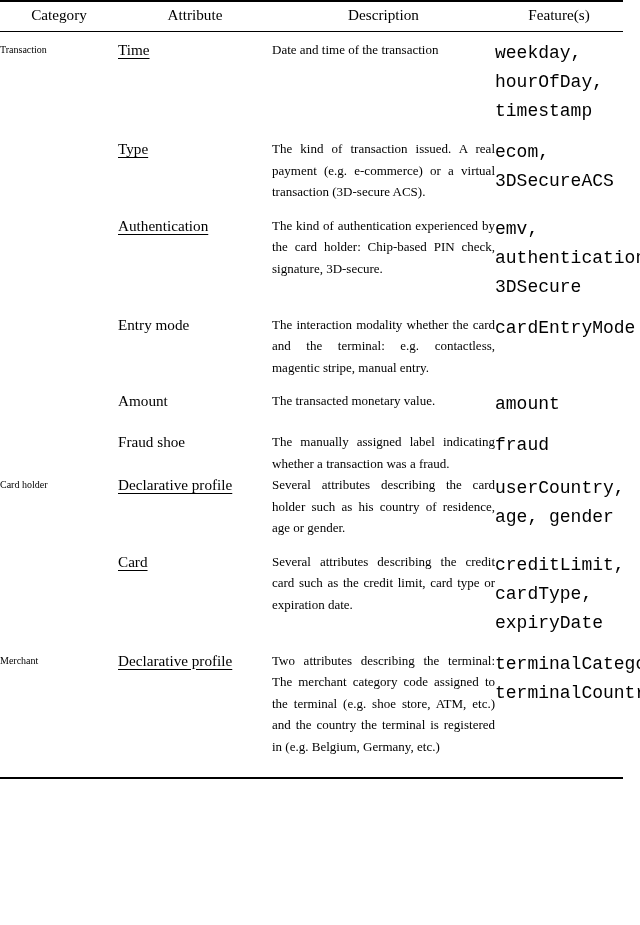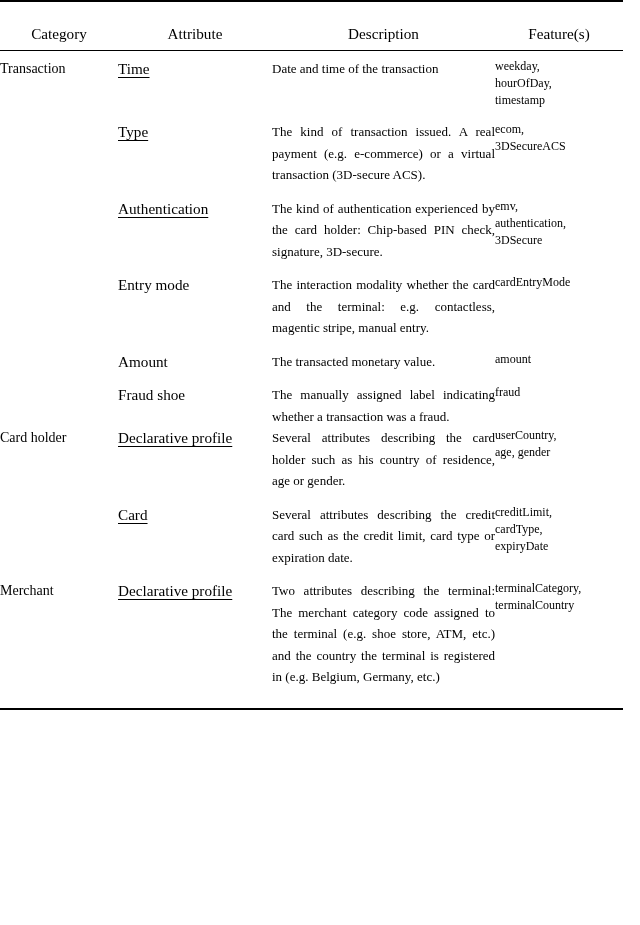--- a/index.html
+++ b/index.html
@@ -56,30 +56,30 @@
   col.c-features { width: 128px; }
 
   .cell {
     padding-top: 3px;
     padding-bottom: 3px;
     padding-right: 10px;
   }
 
   
   .hdr .cell {
-    padding-top: 23px;
+    padding-top: 4px;
     padding-bottom: 7px;
     font-size: 15.2px;
     white-space: nowrap;
   }
 
   
   .cat {
     white-space: nowrap;
-    font-size: 14px;
+    font-size: 10px;
     line-height: 21.5px;
   }
   .attr {
     font-size: 15.2px;
     line-height: 21.5px;
     white-space: nowrap;
   }
   .attr .u {
     text-decoration: underline;
     text-underline-offset: 2.5px;
@@ -87,23 +87,23 @@
   }
   .desc {
     font-size: 13px;
     line-height: 21.5px;
     text-align: justify;
     text-justify: inter-word;
     hyphens: manual;
     padding-right: 14px;
   }
   .feat {
-    font-family: Liberation Serif, serif;
-    font-size: 12px;
-    line-height: 17px;
+    font-family: Liberation Mono, monospace;
+    font-size: 18px;
+    line-height: 29px;
     white-space: nowrap;
   }
 
   
   tr.first-body .cell { padding-top: 7px; }
   
   tr.grp .cell { padding-top: 12px; }
   tr.last-body .cell { padding-bottom: 20px; }
 </style>
 </head>

